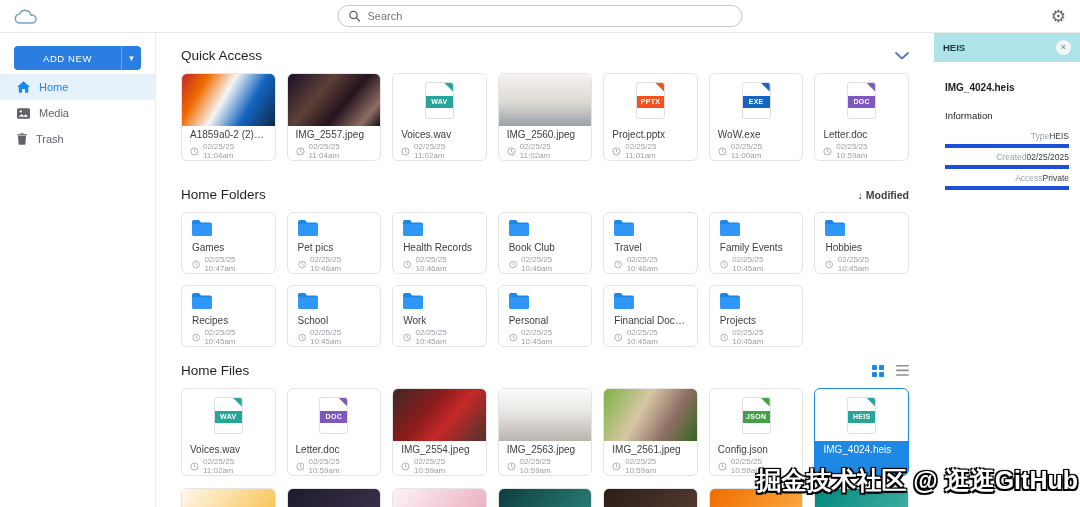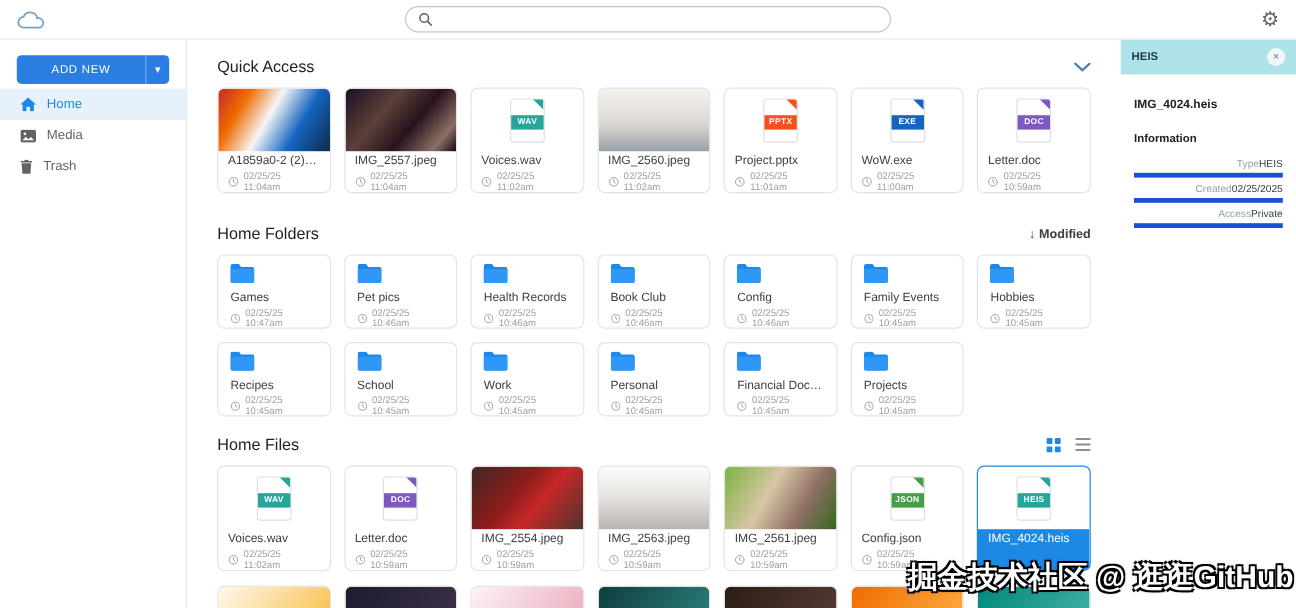--- a/index.html
+++ b/index.html
@@ -63,21 +63,21 @@
   .thumb-chef{background:linear-gradient(180deg,#fbfbfb 0%,#e8e6e3 45%,#b9b4ae 100%)}
   .thumb-person{background:linear-gradient(120deg,#7cb342 0%,#d7c6a5 40%,#8d6e63 70%,#33691e 100%)}
 
   
   .panel{width:146px;flex-shrink:0;display:flex;flex-direction:column;background:#fff}
   .panel-head{height:29px;background:#aee3e9;display:flex;align-items:center;justify-content:space-between;padding:0 9px}
   .panel-title{font-size:9.5px;font-weight:bold;color:#1c3b40}
   .close{width:15px;height:15px;border-radius:50%;background:#f2f6f7;color:#607d8b;font-size:9px;display:flex;align-items:center;justify-content:center;cursor:pointer;line-height:1}
   .panel-body{padding:0 11px}
   .pfile{font-size:10px;font-weight:bold;color:#202124;margin-top:20px}
-  .pinfo{font-size:9.5px;font-weight:bold;color:#202124;margin-top:17px}
+  .pinfo{font-size:9.5px;font-weight:normal;color:#202124;margin-top:17px}
   .prows{margin-top:6px}
   .prow{display:flex;justify-content:flex-end;align-items:center;height:21px;border-bottom:4px solid #1d4ed8;font-size:8.5px}
   .prow .pl{color:#9aa0a6}
   .prow .pv{color:#3c4043}
 
   .watermark{position:absolute;right:2px;bottom:10px;font-size:25px;font-weight:bold;color:#fff;
     text-shadow:-1.5px -1.5px 0 #000,1.5px -1.5px 0 #000,-1.5px 1.5px 0 #000,1.5px 1.5px 0 #000,0 0 3px #000;
     white-space:nowrap;z-index:50;pointer-events:none}
 </style>
 </head>
@@ -91,20 +91,21 @@
           <path d="M19 15H6a4.5 4.5 0 0 1-.4-9A6 6 0 0 1 17 7.2 4 4 0 0 1 19 15z" fill="none" stroke="#7aa0c4" stroke-width="1.5"></path>
         </svg>
     </span>
     <div class="search">
       <span style="display:inline-flex">
         <svg width="12" height="12" viewBox="0 0 12 12">
             <circle cx="5" cy="5" r="3.6" fill="none" stroke="#616161" stroke-width="1.3"></circle>
             <line x1="7.8" y1="7.8" x2="11" y2="11" stroke="#616161" stroke-width="1.3" stroke-linecap="round"></line>
           </svg>
       </span>
+      <input type="text" placeholder="Search" style="">
     </div>
     <span class="gear">⚙</span>
   </div>
 
   <div class="bodyrow">
 
     <div class="sidebar">
       <div class="addnew">
         <span class="lbl">ADD NEW</span>
         <span class="caret">▾</span>
@@ -319,21 +320,21 @@
                 <circle cx="6" cy="6" r="4.8" fill="none" stroke="currentColor" stroke-width="1.1"></circle>
                 <path d="M6 3.4V6l1.8 1.3" fill="none" stroke="currentColor" stroke-width="1.1" stroke-linecap="round"></path>
               </svg>
               <span>02/25/25 10:46am</span>
             </div></div>
           <div class="fold-card"><span style="display: inline-flex;">
               <svg viewBox="0 0 24 19" width="20" height="16">
                 <path d="M2.2 0h6.3l2.2 2.9h11a2.3 2.3 0 0 1 2.3 2.3V16.7a2.3 2.3 0 0 1-2.3 2.3H2.2A2.2 2.2 0 0 1 0 16.8V2.2A2.2 2.2 0 0 1 2.2 0z" fill="#1f87e8"></path>
                 <path d="M0 5h24v11.7a2.3 2.3 0 0 1-2.3 2.3H2.2A2.2 2.2 0 0 1 0 16.8z" fill="#2f97f7"></path>
               </svg>
-            </span><div class="fname">Config</div><div class="ftime">
+            </span><div class="fname">Travel</div><div class="ftime">
               <svg viewBox="0 0 12 12" width="9" height="9">
                 <circle cx="6" cy="6" r="4.8" fill="none" stroke="currentColor" stroke-width="1.1"></circle>
                 <path d="M6 3.4V6l1.8 1.3" fill="none" stroke="currentColor" stroke-width="1.1" stroke-linecap="round"></path>
               </svg>
               <span>02/25/25 10:46am</span>
             </div></div>
           <div class="fold-card"><span style="display: inline-flex;">
               <svg viewBox="0 0 24 19" width="20" height="16">
                 <path d="M2.2 0h6.3l2.2 2.9h11a2.3 2.3 0 0 1 2.3 2.3V16.7a2.3 2.3 0 0 1-2.3 2.3H2.2A2.2 2.2 0 0 1 0 16.8V2.2A2.2 2.2 0 0 1 2.2 0z" fill="#1f87e8"></path>
                 <path d="M0 5h24v11.7a2.3 2.3 0 0 1-2.3 2.3H2.2A2.2 2.2 0 0 1 0 16.8z" fill="#2f97f7"></path>

